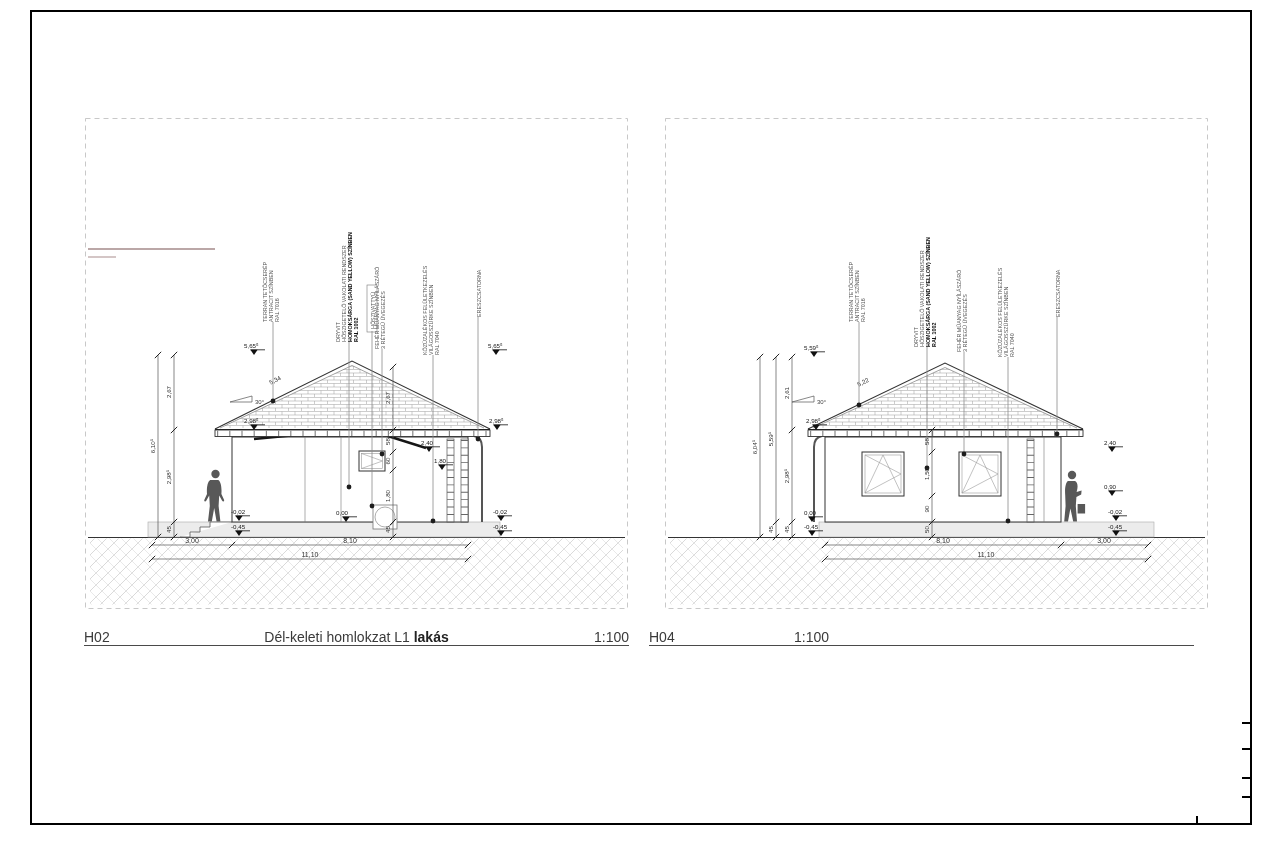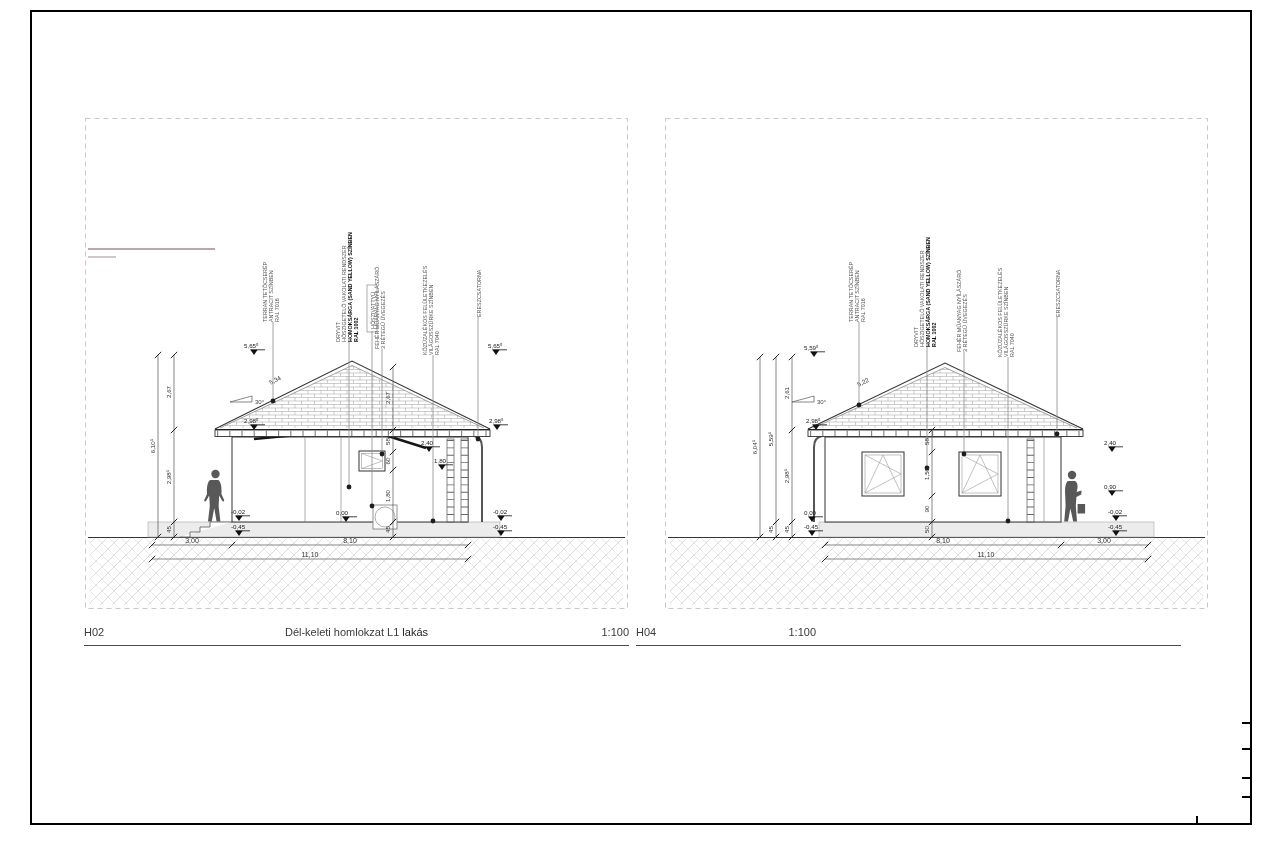--- a/index.html
+++ b/index.html
@@ -15,25 +15,25 @@
   .dot{fill:#1d1d1d;}
   .thin{stroke:#777;stroke-width:0.6;fill:none;}
   .wall{fill:#fff;stroke:#333;stroke-width:1;}
   .sym{stroke:#999;stroke-width:0.6;fill:none;}
   .lt{font:5.4px "Liberation Sans",sans-serif;fill:#555;}
   .ltb{font:5.4px "Liberation Sans",sans-serif;font-weight:700;fill:#111;}
   .dt{font:6.2px "Liberation Sans",sans-serif;fill:#333;}
   .ft{font:6.2px "Liberation Sans",sans-serif;fill:#222;}
   .bt{font:7px "Liberation Sans",sans-serif;fill:#333;}
   .st{font:6px "Liberation Sans",sans-serif;fill:#444;}
-  .title-row{position:absolute;top:626px;height:19px;display:flex;align-items:flex-start;
-             border-bottom:1.6px solid #4a4a4a;font-size:11px;color:#3a3a3a;}
+  .title-row{position:absolute;top:626px;height:19px;display:flex;align-items:flex-end;
+             border-bottom:1.6px solid #4a4a4a;font-size:14px;color:#3a3a3a;}
   .title-row .code{flex:0 0 90px;text-align:left;}
   .title-row .name{flex:1;text-align:center;}
-  .title-row .name b{font-weight:400;color:#222;}
+  .title-row .name b{font-weight:700;color:#222;}
   .title-row .scale{flex:0 0 90px;text-align:right;}
 </style>
 </head>
 <body>
 
 <div id="canvas">
   <div id="frame"></div>
   <div class="tick-r" style="top:722px"></div>
   <div class="tick-r" style="top:748px"></div>
   <div class="tick-r" style="top:777px"></div>
@@ -381,17 +381,17 @@
         <use href="#tk" x="484" y="442"></use>
       <text class="bt" text-anchor="middle" x="322" y="439.5">11,10</text>
     </g>
   </svg>
 
   <div class="title-row" style="left:84px;width:545px">
     <span class="code">H02</span>
     <span class="name"><span>Dél-keleti homlokzat L1</span>&nbsp;<b>lakás</b></span>
     <span class="scale">1:100</span>
   </div>
-  <div class="title-row" style="left:636px;width:545px">
+  <div class="title-row" style="left:649px;width:545px">
     <span class="code">H04</span>
     <span class="scale">1:100</span>
   </div>
 </div>
 
 </body></html>

